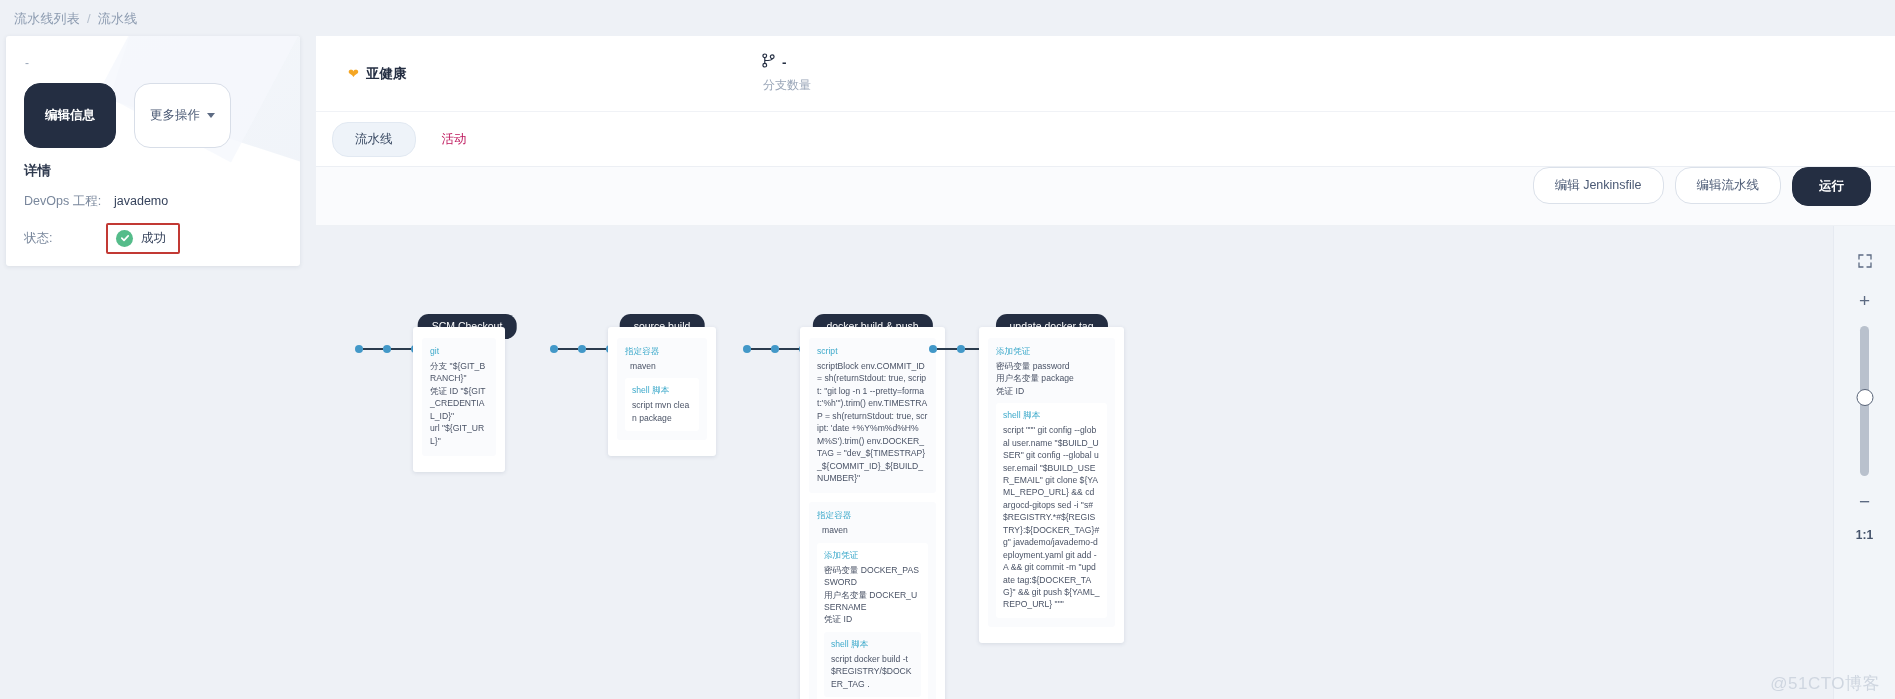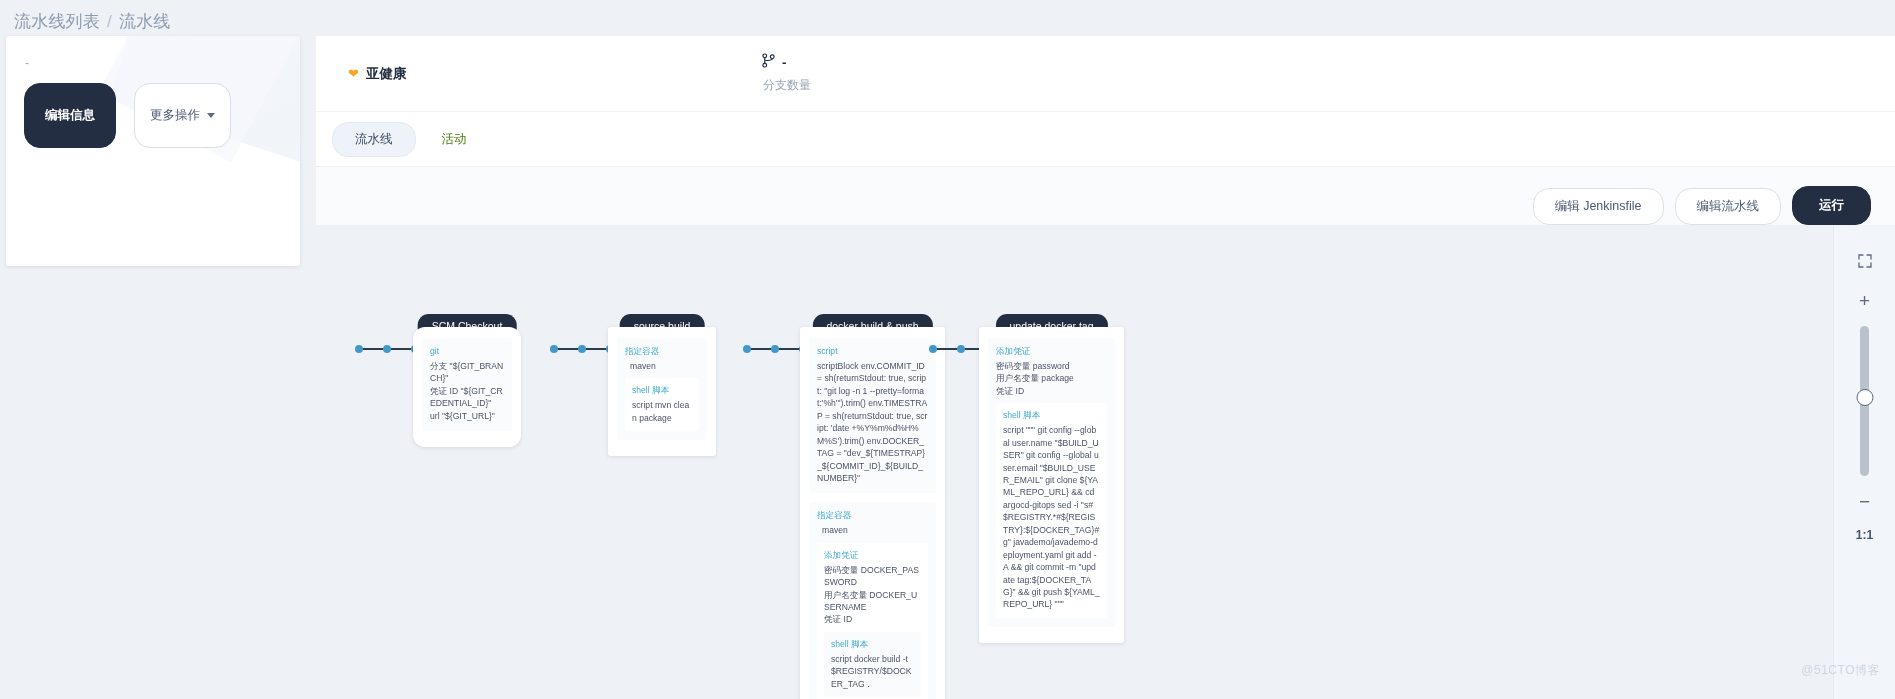--- a/index.html
+++ b/index.html
@@ -7,21 +7,21 @@
     width: 1895px; height: 699px;
     font-family: "Liberation Sans", "DejaVu Sans", sans-serif;
     background: #eef1f6;
     overflow: hidden;
   }
   .page { position: relative; width: 1895px; height: 699px; }
 
   
   .breadcrumb {
     position: absolute; left: 14px; top: 10px;
-    font-size: 17px; color: #8c9bb0; letter-spacing: .2px;
+    font-size: 13px; color: #8c9bb0; letter-spacing: .2px;
   }
   .breadcrumb a { color: #8c9bb0; text-decoration: none; }
   .breadcrumb .sep { margin: 0 7px; color: #b6c0cd; }
   .breadcrumb .cur { color: #8c9bb0; }
 
   
   .sidecard {
     position: absolute; left: 6px; top: 36px;
     width: 294px; height: 230px;
     background: #ffffff;
@@ -105,27 +105,27 @@
   .metric-lbl { font-size: 12px; color: #9aa6b8; padding-left: 1px; }
   .heart { font-size: 13px; line-height: 1; color: #f5a623; }
   .branch-ico { width: 13px; height: 15px; flex: none; }
 
   .tabs {
     height: 55px; background: #fff; display: flex; align-items: center;
     padding-left: 16px; gap: 4px;
     border-bottom: 1px solid #eceff4;
   }
   .tab {
-    font-size: 12.5px; color: #4d7c0f; padding: 8px 22px;
+    font-size: 12.5px; color: #be185d; padding: 8px 22px;
     border-radius: 16px; cursor: pointer; white-space: nowrap;
   }
   .tab.active { background: #eef3f9; color: #3a4a63; border: 1px solid #e2e9f2; }
 
   .toolbar {
-    height: 59px; background: #fafbfd; display: flex; align-items: flex-end;
+    height: 59px; background: #fafbfd; display: flex; align-items: flex-start;
     justify-content: flex-end; gap: 11px; padding-right: 24px;
     border-bottom: 1px solid #eef1f5;
   }
   .tb-btn {
     border-radius: 16px; font-size: 12.5px; padding: 9px 21px;
     border: 1px solid #dbe1ea; background: #fff; color: #4a5974; cursor: pointer;
     white-space: nowrap;
   }
   .tb-btn.primary { background: #242e42; border-color: #242e42; color: #fff; font-weight: bold; padding: 10px 26px; }
 
@@ -179,22 +179,22 @@
     background: #fff; border-radius: 3px; padding: 6px 7px 7px 7px; margin-top: 6px;
   }
   .indent { padding-left: 5px; }
 
   
   .conn { position: absolute; display: flex; align-items: center; }
   .conn .dot { width: 8px; height: 8px; border-radius: 50%; background: #4298c8; flex: none; }
   .conn .bar { height: 2px; background: #2b3c4e; flex: none; }
 
   .watermark {
-    position: absolute; right: 15px; bottom: 20px;
-    font-size: 12px; color: #cfd6e0; letter-spacing: .5px;
+    position: absolute; right: 15px; bottom: 4px;
+    font-size: 17px; color: #cfd6e0; letter-spacing: .5px;
   }
 </style>
 </head>
 <body>
 
 <div class="page">
 
   <div class="breadcrumb">
     <a href="#">流水线列表</a><span class="sep">/</span><span class="cur">流水线</span>
   </div>
@@ -208,20 +208,45 @@
 
       <div class="btn-row">
         <div class="btn btn-dark">编辑信息</div>
         <div class="btn btn-ghost">
           <span>更多操作</span>
           <i class="caret"></i>
         </div>
       </div>
     </div>
 
+    <div class="detail-sec">
+      <div class="detail-title">详情</div>
+
+      <div class="drow">
+        <span class="dlabel">DevOps 工程:</span>
+        <span class="dvalue">javademo</span>
+      </div>
+
+      <div class="drow">
+        <span class="dlabel">状态:</span>
+        <span class="status-box">
+          <span class="ok-dot">
+            <svg width="10" height="10" viewBox="0 0 10 10">
+                <path d="M1.8 5.2 L4 7.3 L8.2 2.8" stroke="#ffffff" stroke-width="1.7" fill="none" stroke-linecap="round" stroke-linejoin="round"></path>
+              </svg>
+          </span>
+          <span class="status-text">成功</span>
+        </span>
+      </div>
+
+      <div class="drow">
+        <span class="dlabel">更新时间:</span>
+        <span class="dvalue">2021年8月03日 18:17</span>
+      </div>
+    </div>
   </div>
 
   <div class="main">
 
     <div class="summary panel-white">
       <div class="metric health">
         <div class="metric-top">
           <span class="heart">❤</span>
           <span class="metric-val">亚健康</span>
         </div>
@@ -259,21 +284,21 @@
       <div class="conn" style="left:39px; top:119px;">
         <span class="dot"></span>
           <span class="bar" style="width:20px;"></span>
           <span class="dot"></span>
           <span class="bar" style="width:20px;"></span>
           <span class="dot"></span>
       </div>
 
       <div class="stage" style="left:97px; top:88px; width:108px;">
         <div class="stage-badge">SCM Checkout</div>
-        <div class="stage-card" style="width:108px; min-height:80px;border-radius:12px;">
+        <div class="stage-card" style="width:92px; min-height:80px;">
           <div class="step">
             <div class="step-title">git</div>
             <div class="step-line">分支  "${GIT_BRANCH}"</div>
             <div class="step-line">凭证 ID  "${GIT_CREDENTIAL_ID}"</div>
             <div class="step-line">url  "${GIT_URL}"</div>
           </div>
         </div>
       </div>
 
       <div class="conn" style="left:234px; top:119px;">

